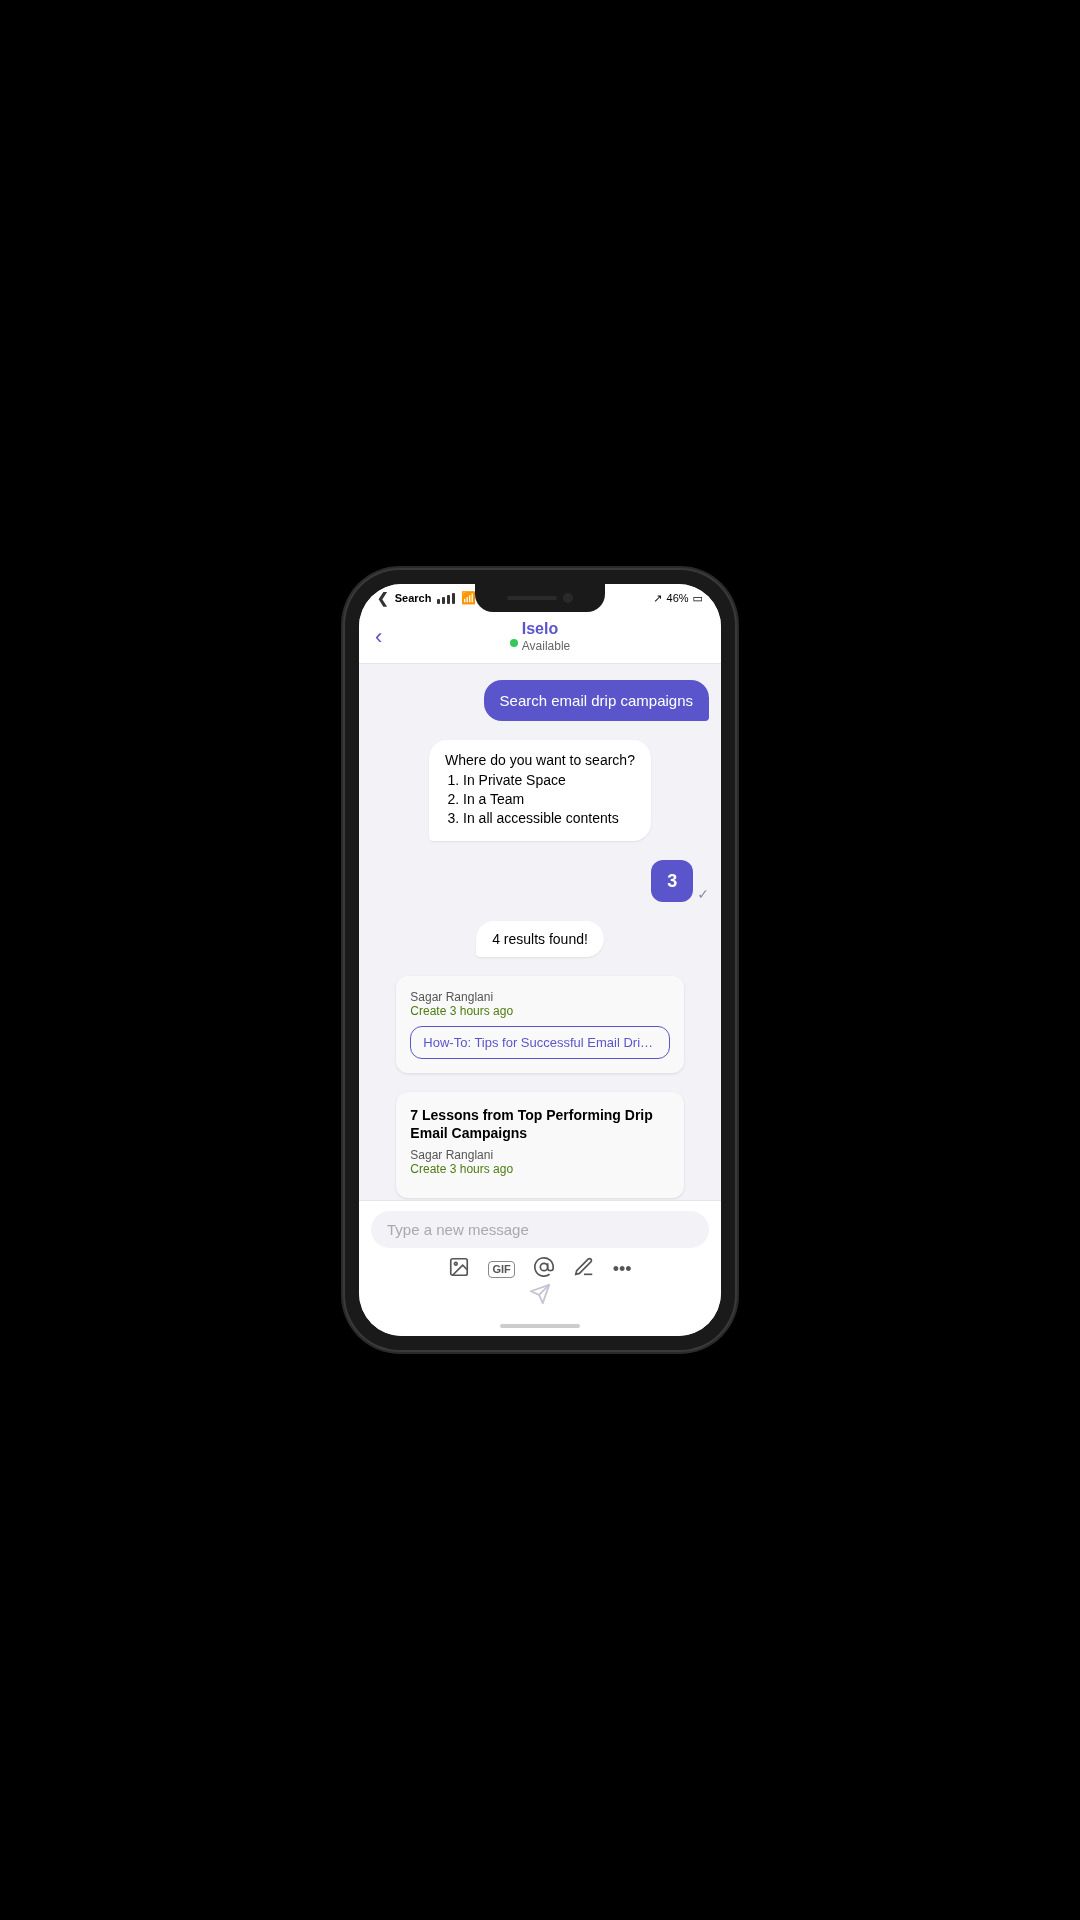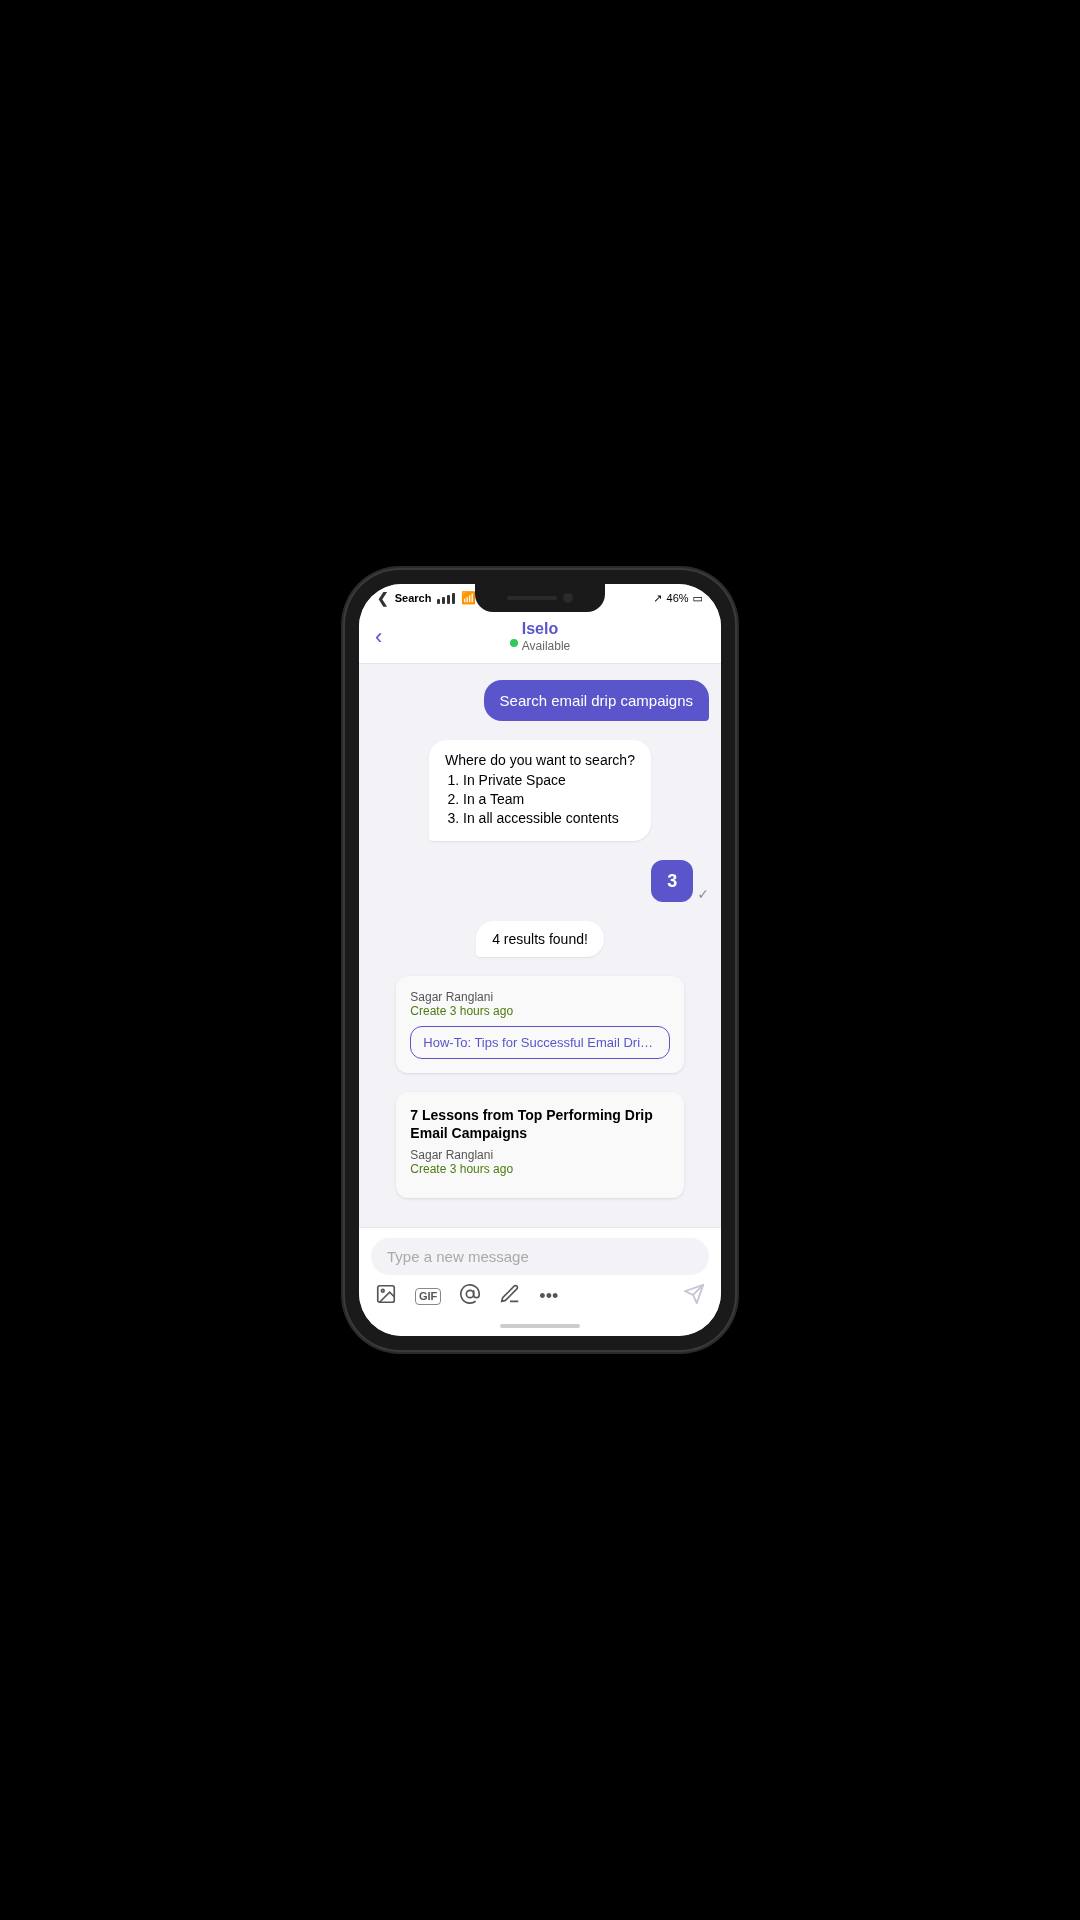--- a/index.html
+++ b/index.html
@@ -296,20 +296,21 @@
       font-size: 15px;
       color: #aaa;
       flex: 1;
     }
 
     .toolbar-row {
       display: flex;
       align-items: center;
       justify-content: space-between;
       padding: 0 4px;
+      flex-direction: column;
     }
 
     .toolbar-icons {
       display: flex;
       gap: 18px;
       align-items: center;
     }
 
     .toolbar-icon {
       color: #555;

